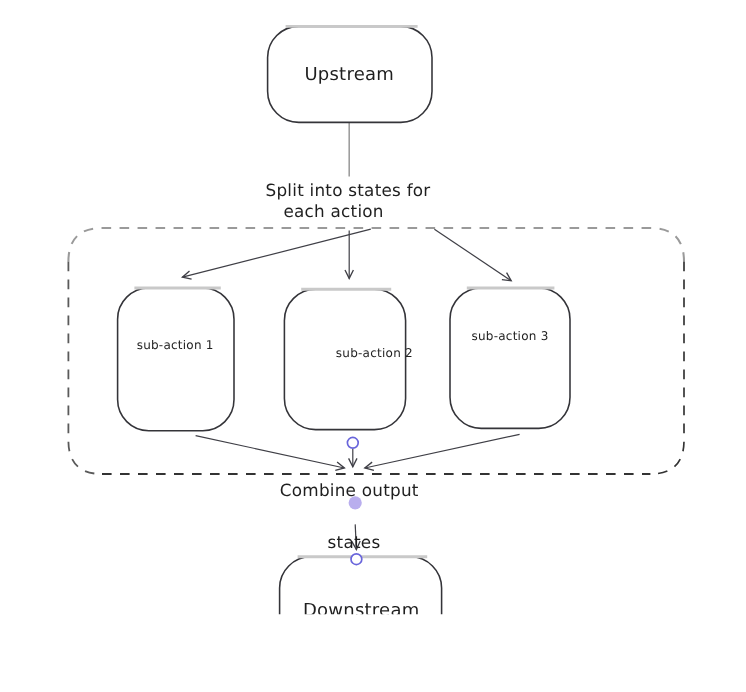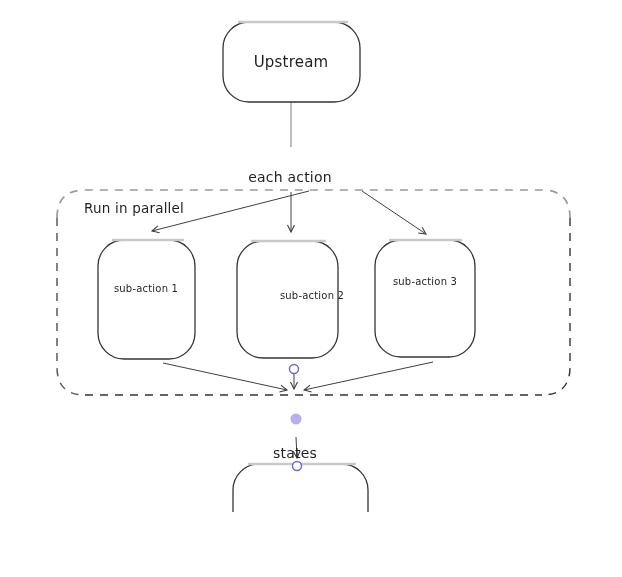--- a/index.html
+++ b/index.html
@@ -76,24 +76,26 @@
     <line x1="296" y1="437" x2="297" y2="458" stroke="#3f3f46" stroke-width="1" marker-end="url(#ah)"></line>
 
     <rect x="233" y="464" width="135" height="86" rx="26" fill="#ffffff" stroke="#343439" stroke-width="1.3"></rect>
     <line x1="248" y1="464" x2="356" y2="464" stroke="#c9c9c9" stroke-width="2.4"></line>
 
     <circle cx="297" cy="466" r="4.5" fill="#ffffff" stroke="#6965db" stroke-width="1.4"></circle>
   </svg>
 
   <div class="lbl big-lbl" style="left:291px;top:62px;">Upstream</div>
 
-  <div class="lbl ann-lbl" style="left:290px;top:177px;">each action</div>
+  <div class="lbl ann-lbl" style="left:290px;top:159px;">Split into states for</div>
+  <div class="lbl ann-lbl" style="left:278px;top:177px;">each action</div>
 
-  <div class="group-lbl" style="left:84px;top:208px;">Run in parallel</div>
 
   <div class="lbl node-lbl" style="left:146px;top:288px;">sub-action 1</div>
   <div class="lbl node-lbl" style="left:289px;top:295px;margin-left:23px;">sub-action 2</div>
   <div class="lbl node-lbl" style="left:425px;top:281px;">sub-action 3</div>
 
+  <div class="lbl ann-lbl" style="left:291px;top:409px;">Combine output</div>
   <div class="lbl ann-lbl" style="left:295px;top:453px;">states</div>
 
+  <div class="lbl big-lbl" style="left:301px;top:508px;">Downstream</div>
 
 </div>
 
 </body></html>

